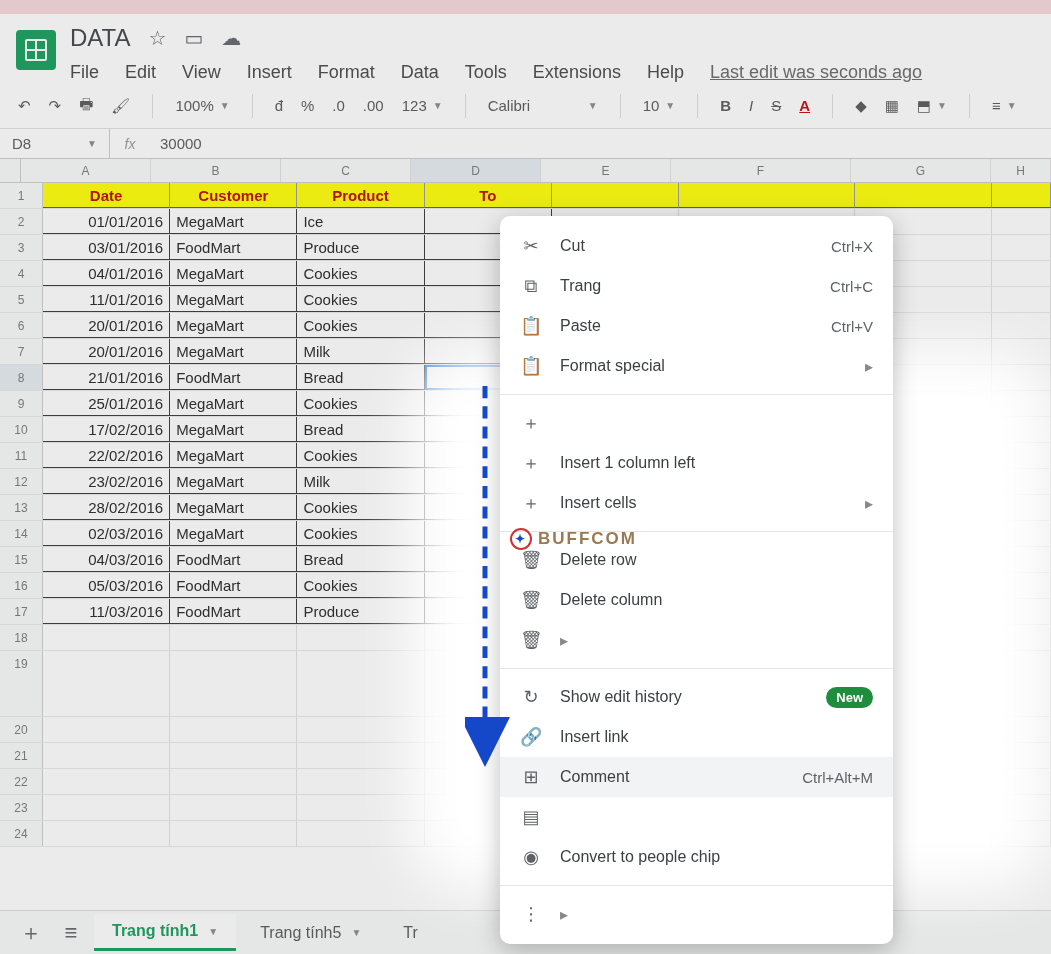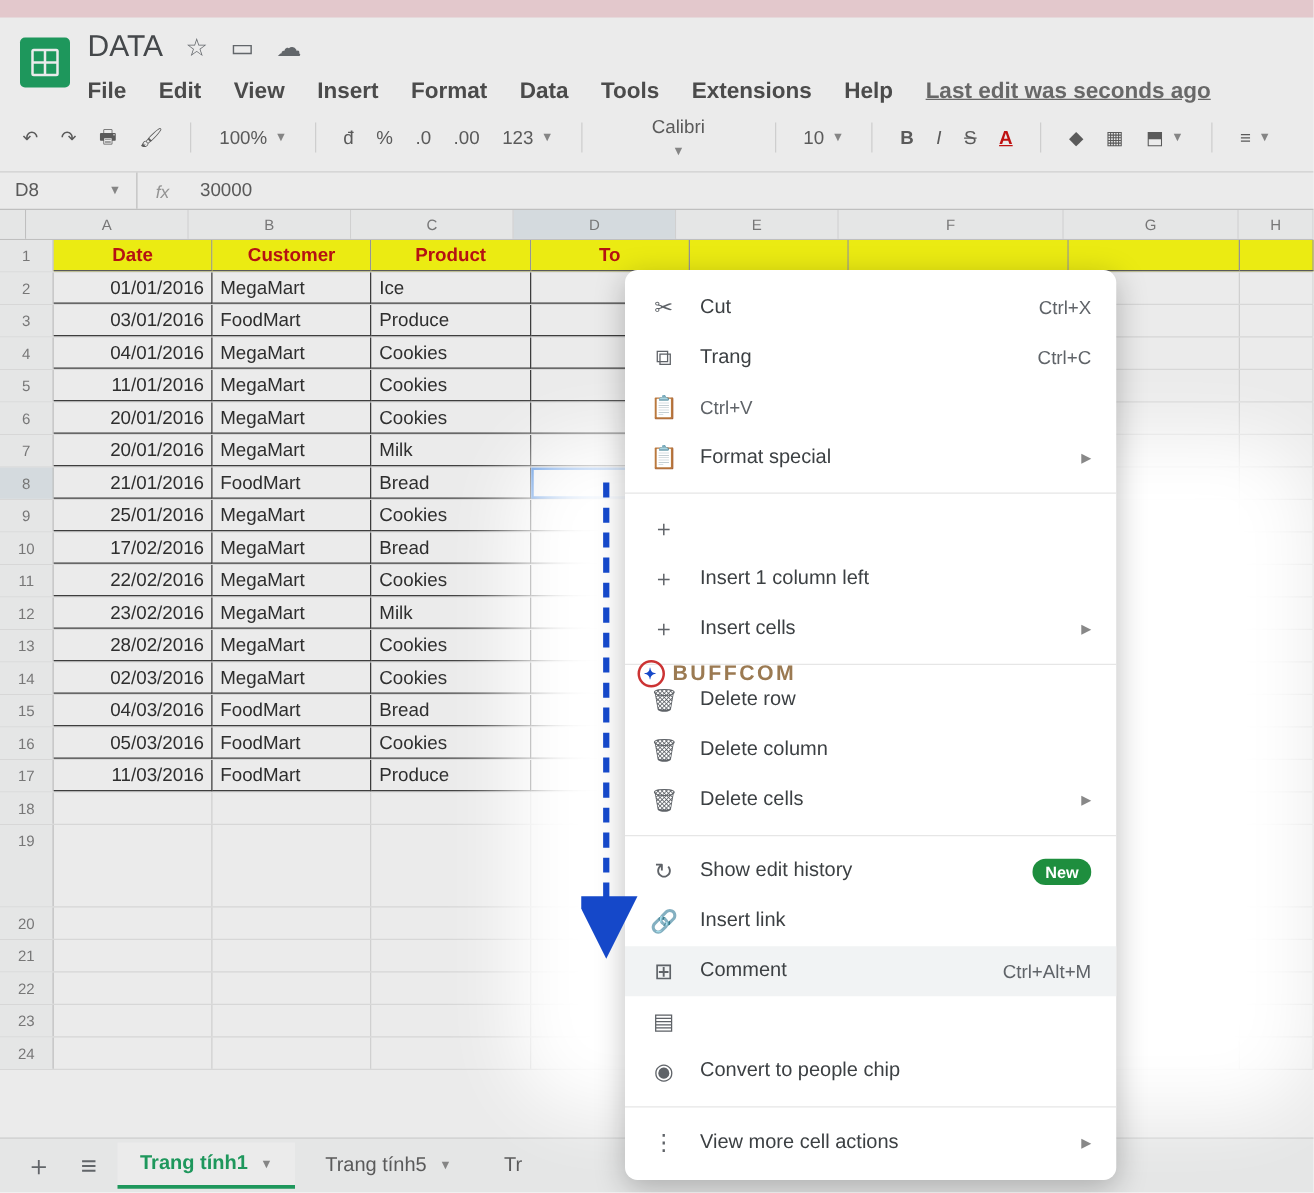--- a/index.html
+++ b/index.html
@@ -7,21 +7,21 @@
 .pinkbar { height: 14px; background: #f6d6db; }
 .titlebar { display: flex; align-items: flex-start; padding: 10px 16px 0 16px; gap: 14px; }
 .logo { width: 40px; height: 40px; background: #0f9d58; border-radius: 4px; display:flex; align-items:center; justify-content:center; margin-top:6px;}
 .logo-inner { width:22px; height:22px; background:#fff; border-radius:2px; display:grid; grid-template-columns:1fr 1fr; grid-template-rows:1fr 1fr; gap:2px; padding:2px;}
 .logo-inner span{background:#0f9d58;}
 .title-stack { display:flex; flex-direction:column; gap:4px; }
 .doc-row{ display:flex; align-items:center; gap:18px;}
 .doc-name{ font-size:24px; color:#3c4043; }
 .star, .folder, .cloud { color:#5f6368; font-size:20px; }
 .menus{ display:flex; gap:26px; font-size:18px; color:#444; align-items:center; padding-top:6px;}
-.menus span{cursor:pointer;font-weight:bold;}
+.menus span{cursor:pointer;}
 .lastedit{ text-decoration:underline; color:#666;}
 .toolbar{ display:flex; align-items:center; gap:18px; padding:10px 18px; border-bottom:1px solid #e0e0e0; font-size:15px; color:#555;}
 .toolbar .sep{width:1px;height:24px;background:#ddd;margin:0 4px;}
 .toolbar .dd{display:flex; align-items:center; gap:6px;}
 .tri{font-size:10px; color:#888;}
 .namebox-row{display:flex; align-items:center; border-bottom:1px solid #ccc; height:30px;}
 .namebox{width:110px; padding:0 12px; font-size:15px; color:#555; border-right:1px solid #ccc; display:flex; align-items:center; justify-content:space-between; height:100%;}
 .fx{width:40px; font-style:italic; color:#999; text-align:center; height:100%; display:flex; align-items:center; justify-content:center;}
 .fbar{flex:1; padding:0 10px; font-size:15px; color:#555;}
 
@@ -116,21 +116,21 @@
   <div class="sep"></div>
   <span>đ</span>
   <span>%</span>
   <span>.0</span>
   <span>.00</span>
   <div class="dd">
       <span>123</span>
       <span class="tri">▼</span>
     </div>
   <div class="sep"></div>
-  <div class="dd" style="width:110px; justify-content:space-between;flex-direction:column;">
+  <div class="dd" style="width:110px; justify-content:space-between;">
       <span>Calibri</span>
       <span class="tri">▼</span>
     </div>
   <div class="sep"></div>
   <div class="dd">
       <span>10</span>
       <span class="tri">▼</span>
     </div>
   <div class="sep"></div>
   <span style="font-weight:bold;">B</span>
@@ -463,20 +463,21 @@
       <span class="ctx-label">Cut</span>
       <span class="ctx-short">Ctrl+X</span>
     </div>
   <div class="ctx-item">
       <span class="ctx-icon">⧉</span>
       <span class="ctx-label">Trang</span>
       <span class="ctx-short">Ctrl+C</span>
     </div>
   <div class="ctx-item">
       <span class="ctx-icon">📋</span>
+      <span class="ctx-label">Paste</span>
       <span class="ctx-short">Ctrl+V</span>
     </div>
   <div class="ctx-item">
       <span class="ctx-icon">📋</span>
       <span class="ctx-label">Format special</span>
       <span class="ctx-arrow">▸</span>
     </div>
   <div class="ctx-div"></div>
   <div class="ctx-item">
       <span class="ctx-icon">＋</span>
@@ -494,21 +495,20 @@
   <div class="ctx-item">
       <span class="ctx-icon">🗑</span>
       <span class="ctx-label">Delete row</span>
     </div>
   <div class="ctx-item">
       <span class="ctx-icon">🗑</span>
       <span class="ctx-label">Delete column</span>
     </div>
   <div class="ctx-item">
       <span class="ctx-icon">🗑</span>
-      <span class="ctx-label">Delete cells</span>
       <span class="ctx-arrow">▸</span>
     </div>
   <div class="ctx-div"></div>
   <div class="ctx-item">
       <span class="ctx-icon">↻</span>
       <span class="ctx-label">Show edit history</span>
       <span class="badge-new">New</span>
     </div>
   <div class="ctx-item">
       <span class="ctx-icon">🔗</span>
@@ -522,21 +522,20 @@
   <div class="ctx-item">
       <span class="ctx-icon">▤</span>
     </div>
   <div class="ctx-item">
       <span class="ctx-icon">◉</span>
       <span class="ctx-label">Convert to people chip</span>
     </div>
   <div class="ctx-div"></div>
   <div class="ctx-item">
       <span class="ctx-icon">⋮</span>
-      <span class="ctx-label">View more cell actions</span>
       <span class="ctx-arrow">▸</span>
     </div>
 </div>
 <div class="hl-red" style="left:498px; top:770px; width:396px; height:44px;"></div>
 
 <div class="sheettabs">
   <div class="stab-btn">＋</div>
   <div class="stab-btn">≡</div>
   <div class="stab active">
       <span>Trang tính1</span>

